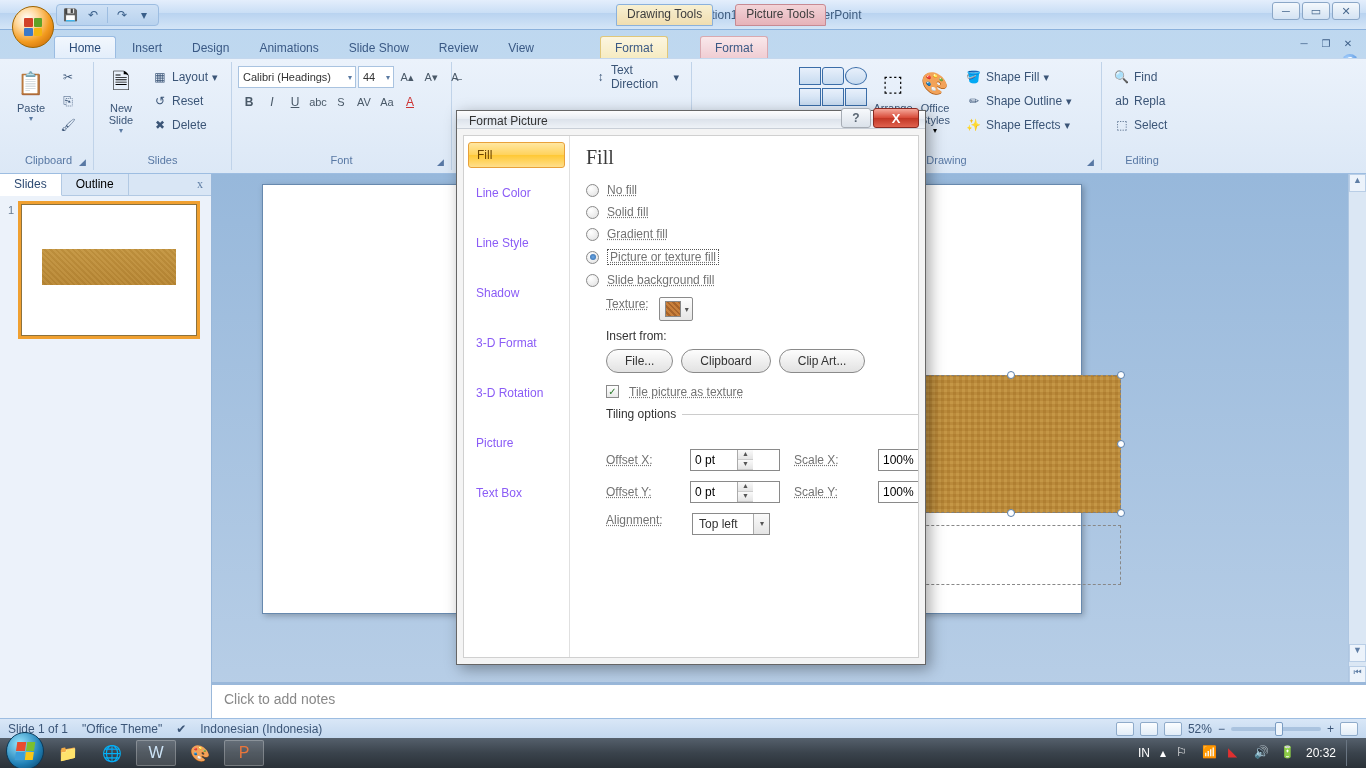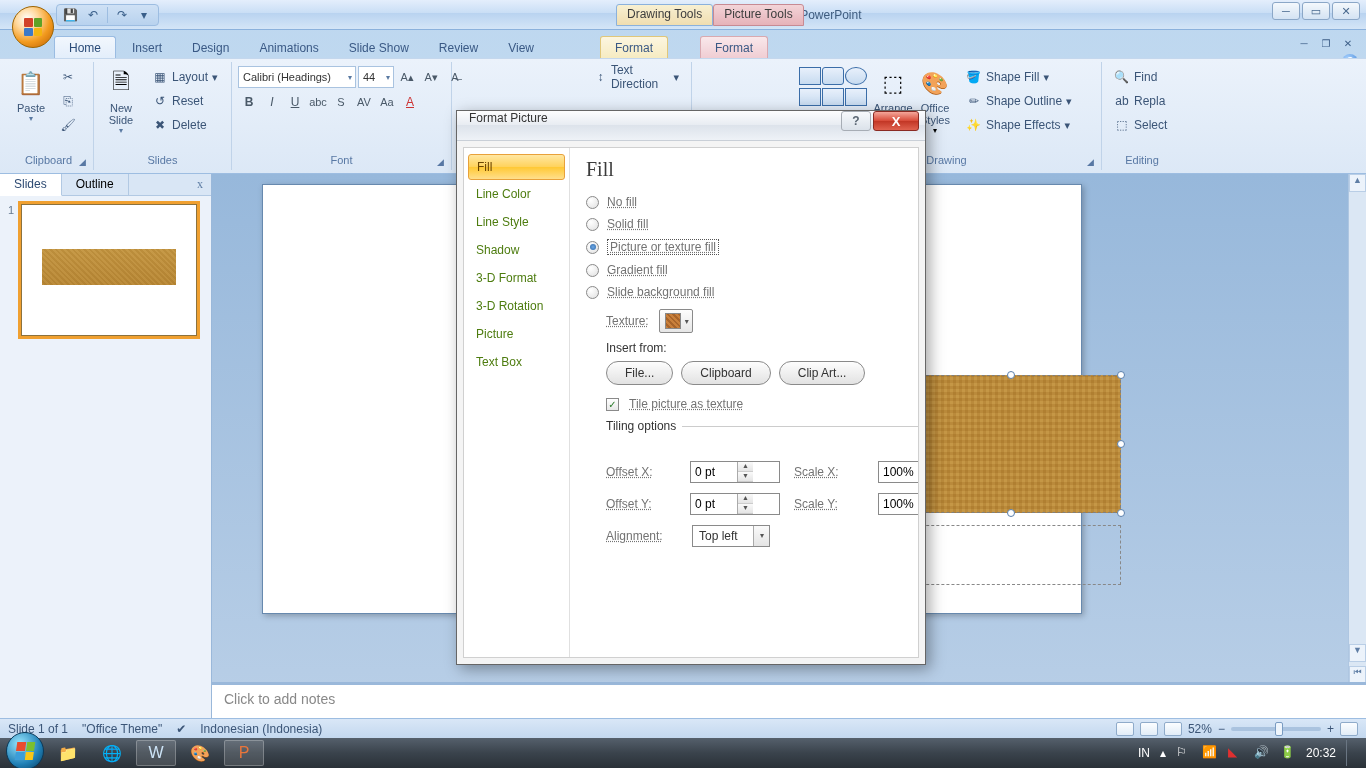--- a/index.html
+++ b/index.html
@@ -84,36 +84,36 @@
   .start{width:38px;height:38px;margin-top:-4px;border-radius:50%;background:radial-gradient(circle at 35% 30%,#98e6ff,#1f7fb5 60%,#0a3a5a);border:1px solid #0a3a5a;display:flex;align-items:center;justify-content:center;}
   .start .flag{width:18px;height:18px;display:grid;grid-template:1fr 1fr/1fr 1fr;gap:1px;transform:skewX(-8deg);}
   .start .flag span:nth-child(1){background:#e84b2e;} .start .flag span:nth-child(2){background:#7bbf2e;}
   .start .flag span:nth-child(3){background:#3c9dd8;} .start .flag span:nth-child(4){background:#f8c617;}
   .tb-ico{width:40px;height:26px;margin-left:4px;border-radius:2px;display:flex;align-items:center;justify-content:center;font-size:16px;color:#cde4f7;}
   .tray{margin-left:auto;display:flex;align-items:center;gap:10px;color:#fff;font-size:11px;padding-right:6px;}
   .tray .ico{width:16px;height:16px;display:inline-block;}
 
   
   .dialog{position:absolute;left:456px;top:110px;width:470px;height:555px;background:#f4f4f4;border:1px solid #666;box-shadow:4px 4px 14px rgba(0,0,0,.35);z-index:50;display:flex;flex-direction:column;}
-  .dlg-title{height:30px;background:linear-gradient(to bottom,#fdfdfe,#e8ecf2 48%,#dde3eb 50%,#eef2f7);border-bottom:1px solid #c9cfd7;display:flex;align-items:flex-start;padding:0 6px 0 12px;font-size:12px;color:#333;}
+  .dlg-title{height:18px;background:linear-gradient(to bottom,#fdfdfe,#e8ecf2 48%,#dde3eb 50%,#eef2f7);border-bottom:1px solid #c9cfd7;display:flex;align-items:flex-end;padding:0 6px 0 12px;font-size:12px;color:#333;}
   .dlg-title .btns{margin-left:auto;display:flex;gap:2px;}
   .dlg-title .h{width:30px;height:20px;border:1px solid #a7adb5;border-radius:3px;background:linear-gradient(#f7f9fc,#dbe2ea);display:flex;align-items:center;justify-content:center;font-weight:bold;color:#5a6673;}
   .dlg-title .x{width:46px;height:20px;border:1px solid #8b2a22;border-radius:3px;background:linear-gradient(to bottom,#f5a79a,#d84c3a 48%,#c13524 50%,#e0624f);color:#fff;display:flex;align-items:center;justify-content:center;font-weight:bold;font-size:13px;}
   .dlg-body{flex:1;display:flex;background:#fff;margin:6px;border:1px solid #d0d0d0;}
   .dlg-nav{width:106px;border-right:1px solid #e0e0e0;padding:6px 0;}
-  .dlg-nav-item{padding:7px 12px;font-size:12px;color:#4d7c0f;cursor:default;}
+  .dlg-nav-item{padding:18px 12px;font-size:12px;color:#8b5cf6;cursor:default;}
   .dlg-nav-item.active{background:linear-gradient(to bottom,#ffe7a2,#ffd35e 48%,#ffc832 50%,#ffdf8c);border:1px solid #e8a13a;border-radius:3px;margin:0 4px;padding:5px 8px;color:#6b4400;}
   .dlg-content{flex:1;padding:10px 16px;font-size:12px;color:#333;overflow:hidden;}
   .dlg-content h2{font-size:20px;font-weight:normal;color:#3b3b3b;margin-bottom:14px;font-family:"Segoe UI Light","Segoe UI";}
   .radio-row{display:flex;align-items:center;gap:8px;margin:8px 0;}
   .radio{width:13px;height:13px;border:1px solid #8a8a8a;border-radius:50%;background:radial-gradient(circle at 35% 30%,#fff,#e0e0e0);display:inline-flex;align-items:center;justify-content:center;}
   .radio.checked::after{content:"";width:6px;height:6px;border-radius:50%;background:radial-gradient(circle,#6fa8e4,#2a66a8);}
   .radio-row.sel .lbl{border:1px dotted #555;padding:0 2px;}
   .sub{margin-left:20px;margin-top:10px;}
-  .sub .row{display:flex;align-items:center;gap:10px;margin:8px 0;}
+  .sub .row{display:flex;align-items:flex-start;gap:10px;margin:8px 0;}
   .link{color:#737373;text-decoration:underline;text-decoration-style:dotted;}
   .tex-btn{width:34px;height:24px;border:1px solid #8a8a8a;background:linear-gradient(#fdfdfd,#e6e6e6);display:inline-flex;align-items:center;justify-content:center;border-radius:2px;position:relative;}
   .tex-btn::after{content:"▾";position:absolute;right:3px;font-size:8px;color:#555;}
   .tex-sw{width:16px;height:16px;background:repeating-linear-gradient(45deg,#c9803b,#c9803b 2px,#a8642a 2px,#a8642a 4px);border:1px solid #888;margin-left:-6px;}
   .dlg-btn{height:24px;padding:0 18px;border:1px solid #8a8a8a;background:linear-gradient(#fdfdfd,#e2e2e2);border-radius:12px;font-size:12px;color:#333;}
   .chk{width:13px;height:13px;border:1px solid #8a8a8a;background:linear-gradient(#fff,#e8e8e8);display:inline-flex;align-items:center;justify-content:center;color:#2a7a2a;font-size:10px;}
   fieldset{border:none;border-top:1px solid #ccc;padding:8px 0 0;margin-top:8px;}
   legend{font-size:12px;color:#333;padding-right:6px;}
   .spin{display:inline-flex;border:1px solid #8a8a8a;height:22px;background:#fff;}
   .spin input{border:none;width:46px;padding:0 4px;font-size:12px;outline:none;}
@@ -152,21 +152,21 @@
     <div>✕</div>
   </div>
   <div class="smallwin">
     <div>─</div>
     <div>❐</div>
     <div>✕</div>
   </div>
   <div class="help-orb">?</div>
 </div>
 
-<div style="position:absolute;top:4px;left:580px;display:flex;gap:0;z-index:3;padding-left:36px;">
+<div style="position:absolute;top:4px;left:580px;display:flex;gap:22px;z-index:3;padding-left:36px;">
   <div class="ctx-tab">Drawing Tools</div>
   <div class="ctx-tab pic">Picture Tools</div>
 </div>
 
 <div class="tabsrow">
   <div class="tab active">Home</div>
   <div class="tab">Insert</div>
   <div class="tab">Design</div>
   <div class="tab">Animations</div>
   <div class="tab">Slide Show</div>
@@ -430,27 +430,27 @@
     <div class="dlg-content">
       <h2>Fill</h2>
       <div class="radio-row">
           <span class="radio"></span>
           <span class="lbl link">No fill</span>
         </div>
       <div class="radio-row">
           <span class="radio"></span>
           <span class="lbl link">Solid fill</span>
         </div>
+      <div class="radio-row">
+          <span class="radio"></span>
+          <span class="lbl link">Gradient fill</span>
+        </div>
       <div class="radio-row sel">
           <span class="radio checked"></span>
           <span class="lbl link">Picture or texture fill</span>
-        </div>
-      <div class="radio-row">
-          <span class="radio"></span>
-          <span class="lbl link">Gradient fill</span>
         </div>
       <div class="radio-row">
           <span class="radio"></span>
           <span class="lbl link">Slide background fill</span>
         </div>
 
       <div class="sub">
         <div class="row">
           <span class="link">Texture:</span>
           <span class="tex-btn">

